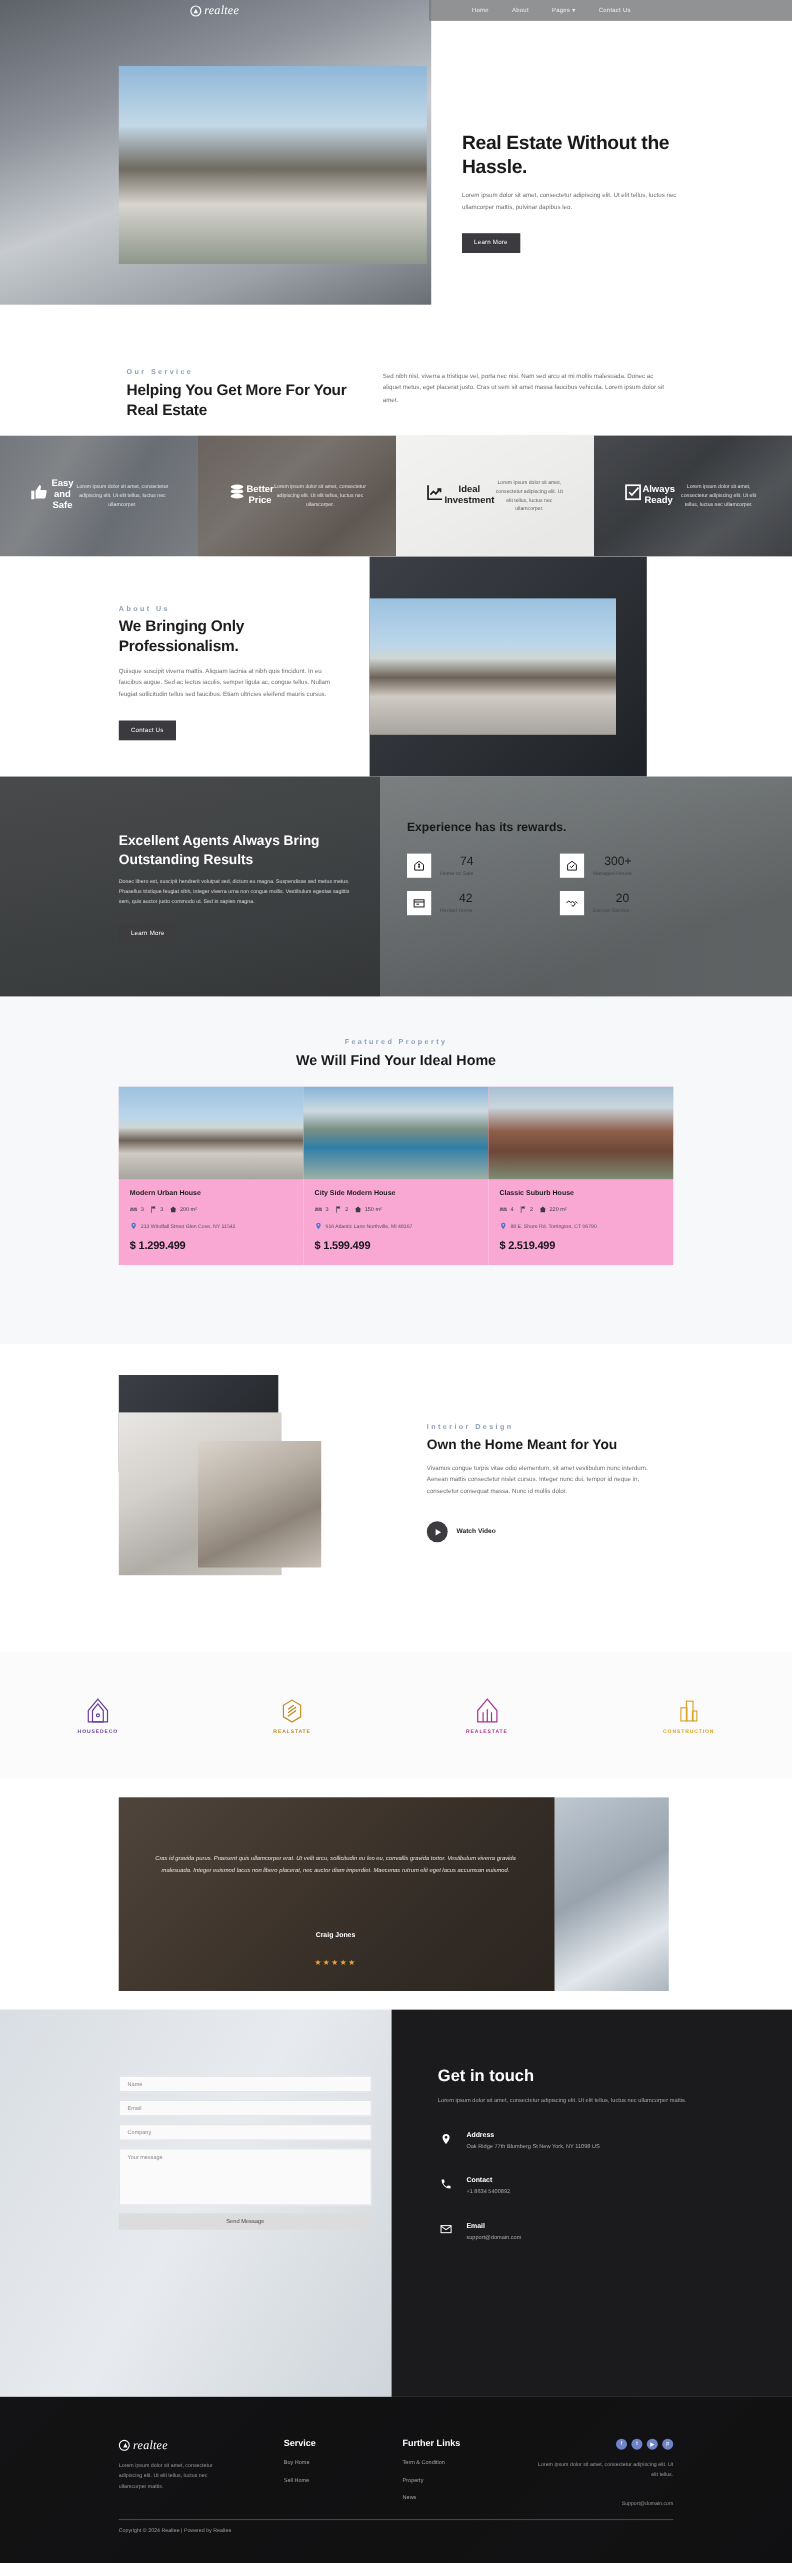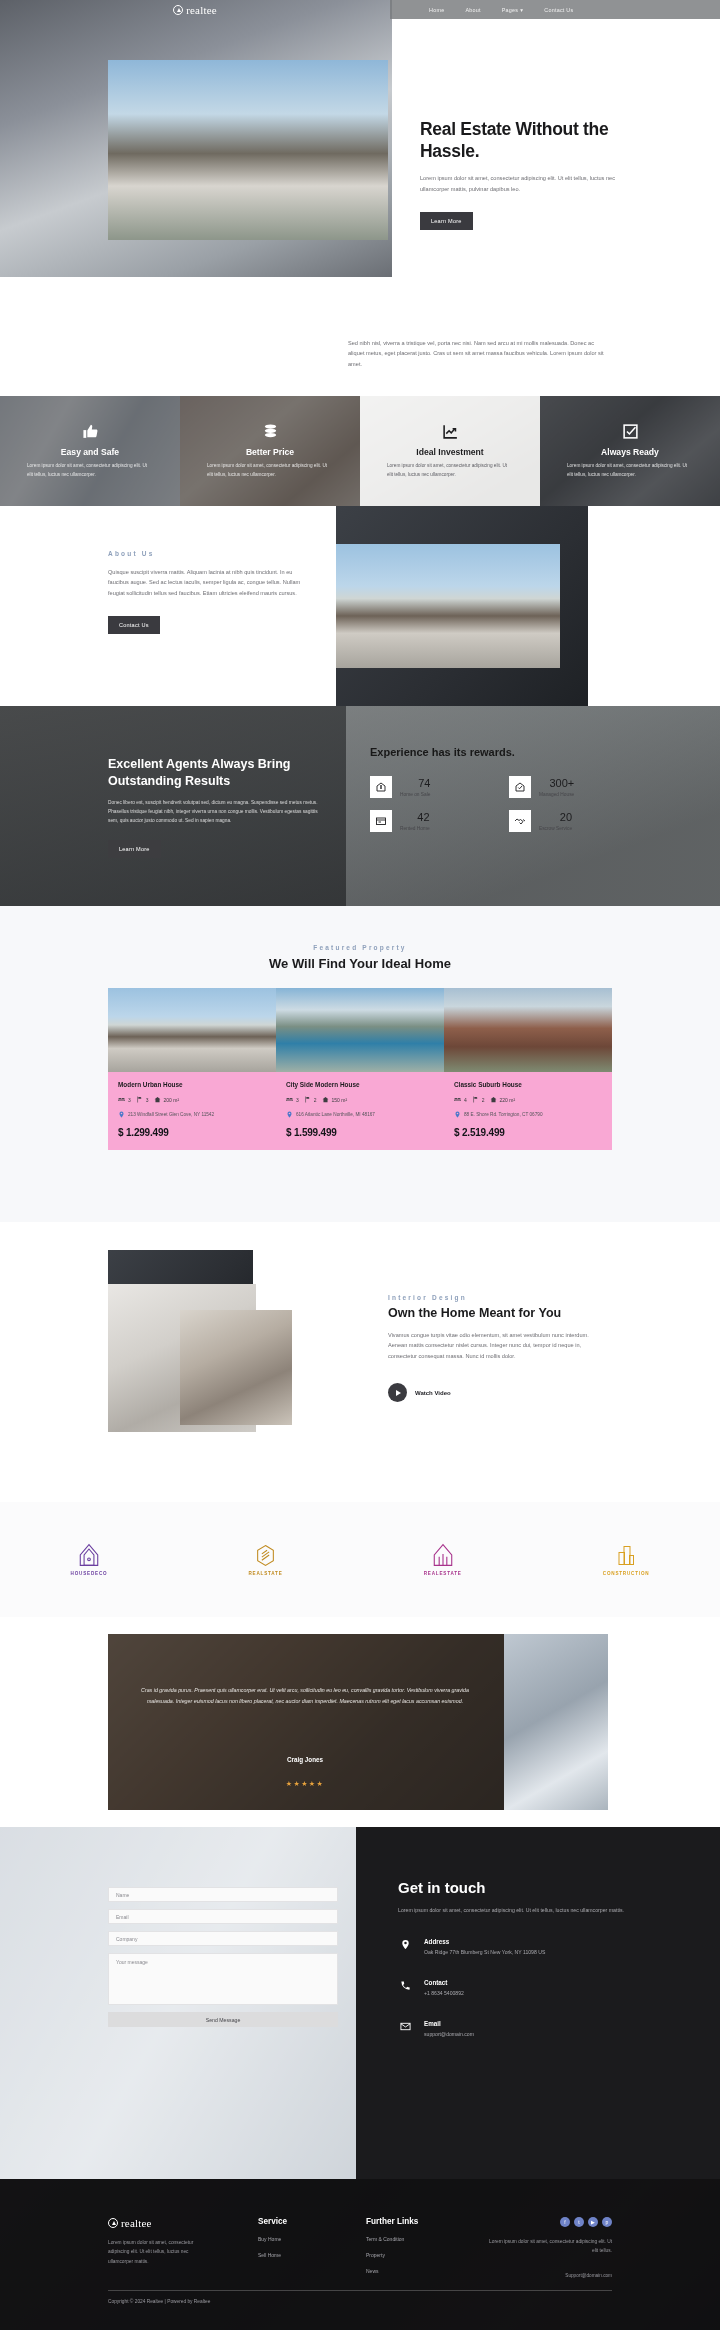--- a/index.html
+++ b/index.html
@@ -42,21 +42,21 @@
   .ph-footer{background:linear-gradient(135deg,#2a2622 0%,#191714 45%,#242019 75%,#15130f 100%);}
 
   
   .nav { position:absolute; top:0; left:0; width:720px; height:19px; z-index:40; display:flex; }
   .nav-left { width:390px; height:19px; display:flex; align-items:center; justify-content:center; }
   .nav-right { flex:1; height:19px; background:rgba(120,122,124,.82); display:flex; align-items:center; gap:21px; padding-left:39px; }
   .brand { display:flex; align-items:center; gap:3px; color:#fff; }
   .brand-mark { width:10px; height:10px; border:1px solid #fff; border-radius:50%; position:relative; }
   .brand-mark:after{ content:""; position:absolute; left:2.6px; top:2px; width:0; height:0;
     border-left:2.2px solid transparent; border-right:2.2px solid transparent; border-bottom:4px solid #fff; }
-  .brand-name { font-family:"Liberation Serif", serif; font-size:11px; letter-spacing:.2px; }
+  .brand-name { font-family:"Liberation Serif", serif; font-size:11px; letter-spacing:.2px;font-style:italic; }
   .nav-item { font-size:5.4px; color:#f1f1f1; letter-spacing:.25px; display:flex; align-items:center; gap:2px; }
 
   
   .hero { position:absolute; top:0; left:0; width:720px; height:308px; }
   .hero-bgdark { position:absolute; left:0; top:0; width:392px; height:277px; }
   .hero-img { position:absolute; left:108px; top:60px; width:280px; height:180px; }
   .hero-copy { position:absolute; left:420px; top:119px; width:205px; }
   .hero-h1 { font-size:17.5px; line-height:1.24; font-weight:600; color:#1a1a1c; letter-spacing:-.3px; }
   .hero-p { margin-top:11px; }
   .hero-btn-wrap { margin-top:15px; }
@@ -64,22 +64,22 @@
   
   .service-head { position:absolute; left:0; top:308px; width:720px; height:88px; background:#fff; }
   .sh-left { position:absolute; left:115px; top:27px; width:210px; }
   .sh-right { position:absolute; left:348px; top:30px; width:262px; }
 
   
   .cards { position:absolute; left:0; top:396px; width:720px; height:110px; display:flex; }
   .card { flex:1; height:110px; position:relative; overflow:hidden; }
   .card-ov { position:absolute; inset:0; background:rgba(40,42,46,.55); }
   .card.light .card-ov { background:rgba(245,245,245,.80); }
-  .card-inner { position:absolute; inset:0; display:flex; flex-direction:column; align-items:center;
-    justify-content:center; padding:0 27px; }
+  .card-inner { position:absolute; inset:0; display:flex; flex-direction:row; align-items:center;
+    justify-content:center; padding:0 27px; text-align:center; }
   .card-icon { width:17px; height:17px; margin-bottom:7px; }
   .card-title { font-size:8.6px; font-weight:600; color:#fff; margin-bottom:5px; }
   .card.light .card-title { color:#1d1d1f; }
   .card-desc { font-size:4.7px; line-height:1.75; color:rgba(255,255,255,.82); }
   .card.light .card-desc { color:#5d5d63; }
 
   
   .about { position:absolute; left:0; top:506px; width:720px; height:200px; background:#fff; }
   .about-copy { position:absolute; left:108px; top:44px; width:200px; }
   .about-btn { margin-top:15px; }
@@ -211,20 +211,24 @@
     <div class="hero-copy">
       <h1 class="hero-h1">Real Estate Without the Hassle.</h1>
       <p class="body-sm hero-p">Lorem ipsum dolor sit amet, consectetur adipiscing elit. Ut elit tellus, luctus nec ullamcorper mattis, pulvinar dapibus leo.</p>
       <div class="hero-btn-wrap">
         <span class="dark-btn">Learn More</span>
       </div>
     </div>
   </section>
 
   <section class="service-head">
+    <div class="sh-left">
+      <div class="eyebrow">Our Service</div>
+      <div class="sec-title" style="margin-top:4px">Helping You Get More For Your Real Estate</div>
+    </div>
     <div class="sh-right">
       <p class="body-sm">Sed nibh nisl, viverra a tristique vel, porta nec nisi. Nam sed arcu at mi mollis malesuada. Donec ac aliquet metus, eget placerat justo. Cras ut sem sit amet massa faucibus vehicula. Lorem ipsum dolor sit amet.</p>
     </div>
   </section>
 
   <section class="cards">
 
     <div class="card ph ph-contract">
       <div class="card-ov"></div>
       <div class="card-inner">
@@ -282,20 +286,21 @@
         <div class="card-desc">Lorem ipsum dolor sit amet, consectetur adipiscing elit. Ut elit tellus, luctus nec ullamcorper.</div>
       </div>
     </div>
   </section>
 
   <section class="about">
     <div class="about-dark ph ph-dark"></div>
     <div class="about-img ph ph-house1"></div>
     <div class="about-copy">
       <div class="eyebrow">About Us</div>
+      <div class="sec-title" style="margin-top:4px">We Bringing Only Professionalism.</div>
       <p class="body-sm" style="margin-top:10px">Quisque suscipit viverra mattis. Aliquam lacinia at nibh quis tincidunt. In eu faucibus augue. Sed ac lectus iaculis, semper ligula ac, congue tellus. Nullam feugiat sollicitudin tellus sed faucibus. Etiam ultricies eleifend mauris cursus.</p>
       <div class="about-btn">
         <span class="dark-btn">Contact Us</span>
       </div>
     </div>
   </section>
 
   <section class="agents">
     <div class="agents-bg ph ph-window"></div>
     <div class="agents-scrim"></div>

